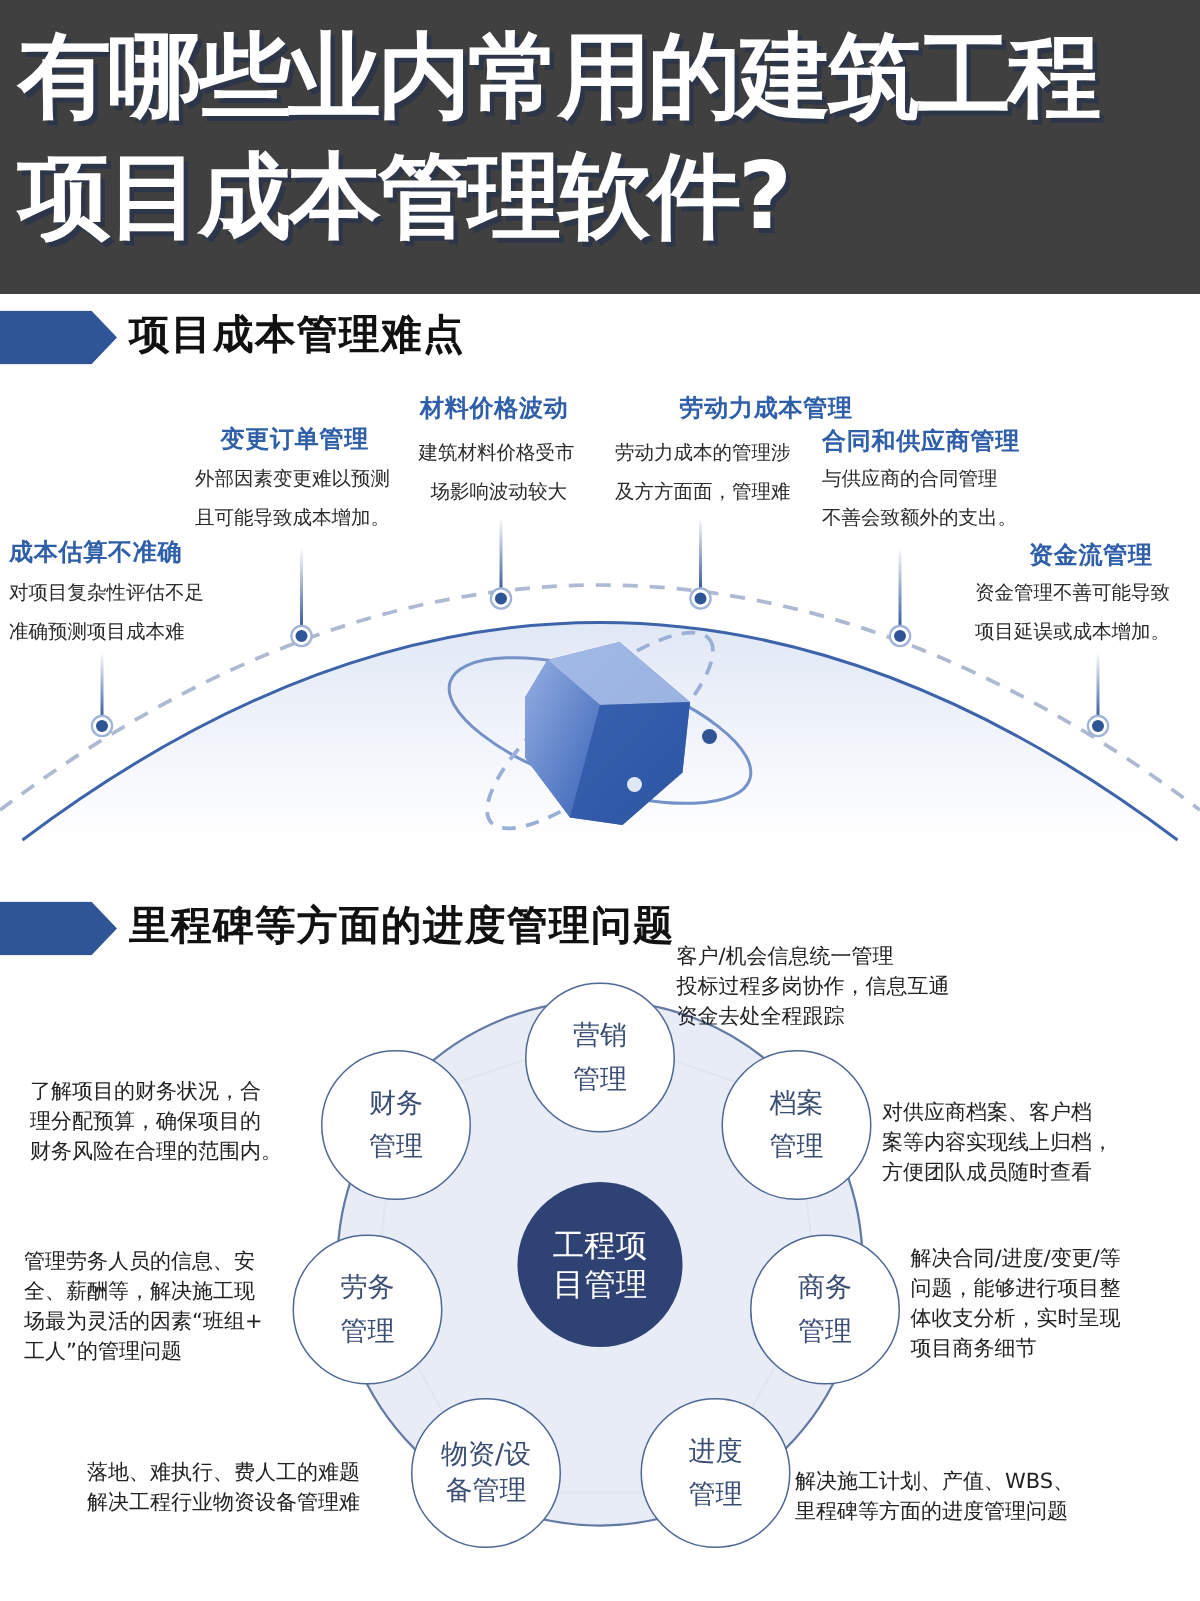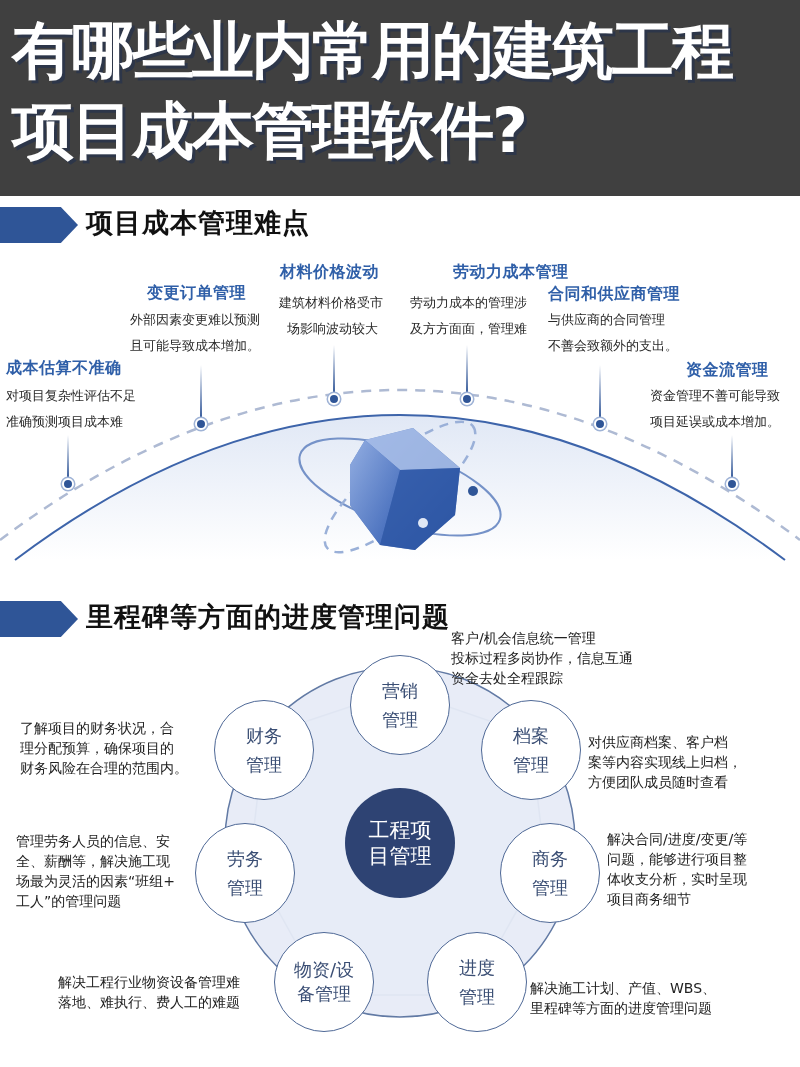--- a/index.html
+++ b/index.html
@@ -216,22 +216,22 @@
 <div class="mod-desc" style="left:530px; top:978px;">
   <div>解决施工计划、产值、WBS、</div>
   <div>里程碑等方面的进度管理问题</div>
 </div>
 
 <div class="mod-circle tight" style="left:274px; top:932px;">
   <span>物资/设</span>
   <span>备管理</span>
 </div>
 <div class="mod-desc" style="left:58px; top:972px;">
+  <div>落地、难执行、费人工的难题</div>
   <div>解决工程行业物资设备管理难</div>
-  <div>落地、难执行、费人工的难题</div>
 </div>
 
 <div class="mod-circle" style="left:195px; top:823px;">
   <span>劳务</span>
   <span>管理</span>
 </div>
 <div class="mod-desc" style="left:16px; top:831px;">
   <div>管理劳务人员的信息、安</div>
   <div>全、薪酬等，解决施工现</div>
   <div>场最为灵活的因素“班组+</div>

